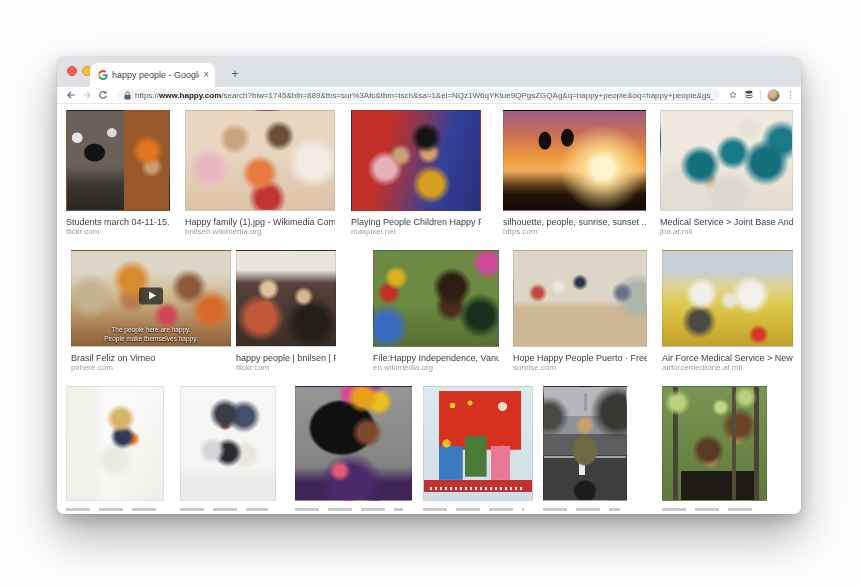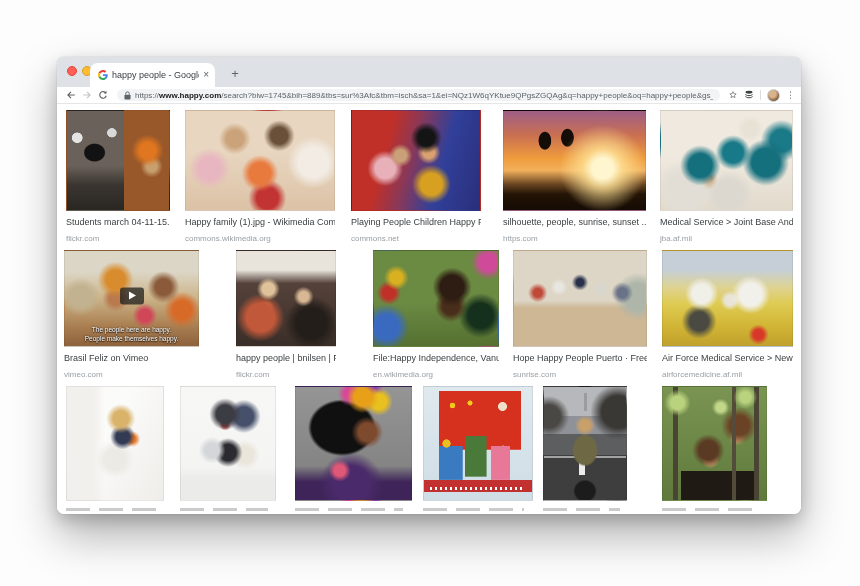--- a/index.html
+++ b/index.html
@@ -29,24 +29,24 @@
   .sep{width:1px;height:10px;background:#dadce0;}
   .avatar{width:11px;height:11px;border-radius:50%;background:radial-gradient(circle at 40% 35%,#d8b48c 0 35%,#8a5f3e 70%,#4a3320 100%);border:.5px solid #caccd0;}
   .dots{font-size:9px;color:#5f6368;line-height:9px;}
   
   .content{position:relative;height:410px;background:#fff;overflow:hidden;}
   .fig{position:absolute;}
   .r1{top:6px}.r2{top:146px}.r3{top:282px}
   .img{width:100%;border:1px solid rgba(0,0,0,.07);box-sizing:border-box;position:relative;overflow:hidden;}
   .r1 .img{height:101px}.r2 .img{height:97px}.r3 .img{height:115px}
   .cap{margin-top:6px;font-size:9px;color:#3c4043;white-space:nowrap;overflow:hidden;}
-  .dom{margin-top:7px;font-size:8px;color:#9aa0a6;white-space:nowrap;overflow:hidden;}
+  .dom{margin-top:0;font-size:8px;color:#9aa0a6;white-space:nowrap;overflow:hidden;}
   .smudge{margin-top:7px;height:3px;width:92%;background:repeating-linear-gradient(90deg,#cbcbcb 0 24px,transparent 24px 33px);}
   #f11{left:9px;width:104px}#f12{left:128px;width:150px}#f13{left:294px;width:130px}#f14{left:446px;width:143px}#f15{left:603px;width:133px}
-  #f21{left:7px;width:135px}#f22{left:179px;width:100px}#f23{left:316px;width:126px}#f24{left:456px;width:134px}#f25{left:605px;width:131px}
+  #f21{left:14px;width:160px}#f22{left:179px;width:100px}#f23{left:316px;width:126px}#f24{left:456px;width:134px}#f25{left:605px;width:131px}
   #f31{left:9px;width:98px}#f32{left:123px;width:96px}#f33{left:238px;width:117px}#f34{left:366px;width:110px}#f35{left:486px;width:84px}#f36{left:605px;width:105px}
   
   .p-r1i1{background:
     radial-gradient(circle at 79% 40%,#e0761f 0 8%,rgba(224,118,31,0) 16%),
     radial-gradient(circle at 83% 56%,#c8a070 0 5%,rgba(200,160,112,0) 11%),
     radial-gradient(ellipse 16% 14% at 27% 42%,#121212 60%,rgba(18,18,18,0) 68%),
     radial-gradient(ellipse 9% 9% at 10% 27%,#e4e4e4 55%,rgba(228,228,228,0) 62%),
     radial-gradient(ellipse 8% 8% at 44% 22%,#d8d8d8 55%,rgba(216,216,216,0) 62%),
     linear-gradient(90deg,rgba(0,0,0,0) 0 56%,#99582a 56% 100%),
     linear-gradient(to bottom,#6a625a 0 55%,#3a3530 75%,#2a2622 100%);}
@@ -262,26 +262,26 @@
   <div class="content">
 
     <div class="fig r1" id="f11">
       <div class="img p-r1i1"></div>
       <div class="cap">Students march 04-11-15. | ...</div>
       <div class="dom">flickr.com</div>
     </div>
     <div class="fig r1" id="f12">
       <div class="img p-r1i2"></div>
       <div class="cap">Happy family (1).jpg - Wikimedia Commons</div>
-      <div class="dom">commons.wikimedia.org</div>
+      <div class="dom">bnilsen.wikimedia.org</div>
     </div>
     <div class="fig r1" id="f13">
       <div class="img p-r1i3"></div>
       <div class="cap">Playing People Children Happy Fun ...</div>
-      <div class="dom">commons.net</div>
+      <div class="dom">maxpixel.net</div>
     </div>
     <div class="fig r1" id="f14">
       <div class="img p-r1i4"></div>
       <div class="cap">silhouette, people, sunrise, sunset ...</div>
       <div class="dom">https.com</div>
     </div>
     <div class="fig r1" id="f15">
       <div class="img p-r1i5"></div>
       <div class="cap">Medical Service &gt; Joint Base Andrew...</div>
       <div class="dom">jba.af.mil</div>
@@ -291,21 +291,21 @@
       <div class="img p-r2i1">
         <div class="play">
             <span class="tri"></span>
           </div>
         <div class="vcap">
           <div>The people here are happy.</div>
           <div>People make themselves happy.</div>
         </div>
       </div>
       <div class="cap">Brasil Feliz on Vimeo</div>
-      <div class="dom">vimeo.com</div>
+      <div class="dom">pxhere.com</div>
     </div>
     <div class="fig r2" id="f22">
       <div class="img p-r2i2"></div>
       <div class="cap">happy people | bnilsen | Flickr</div>
       <div class="dom">flickr.com</div>
     </div>
     <div class="fig r2" id="f23">
       <div class="img p-r2i3"></div>
       <div class="cap">File:Happy Independence, Vanuatu...</div>
       <div class="dom">en.wikimedia.org</div>

